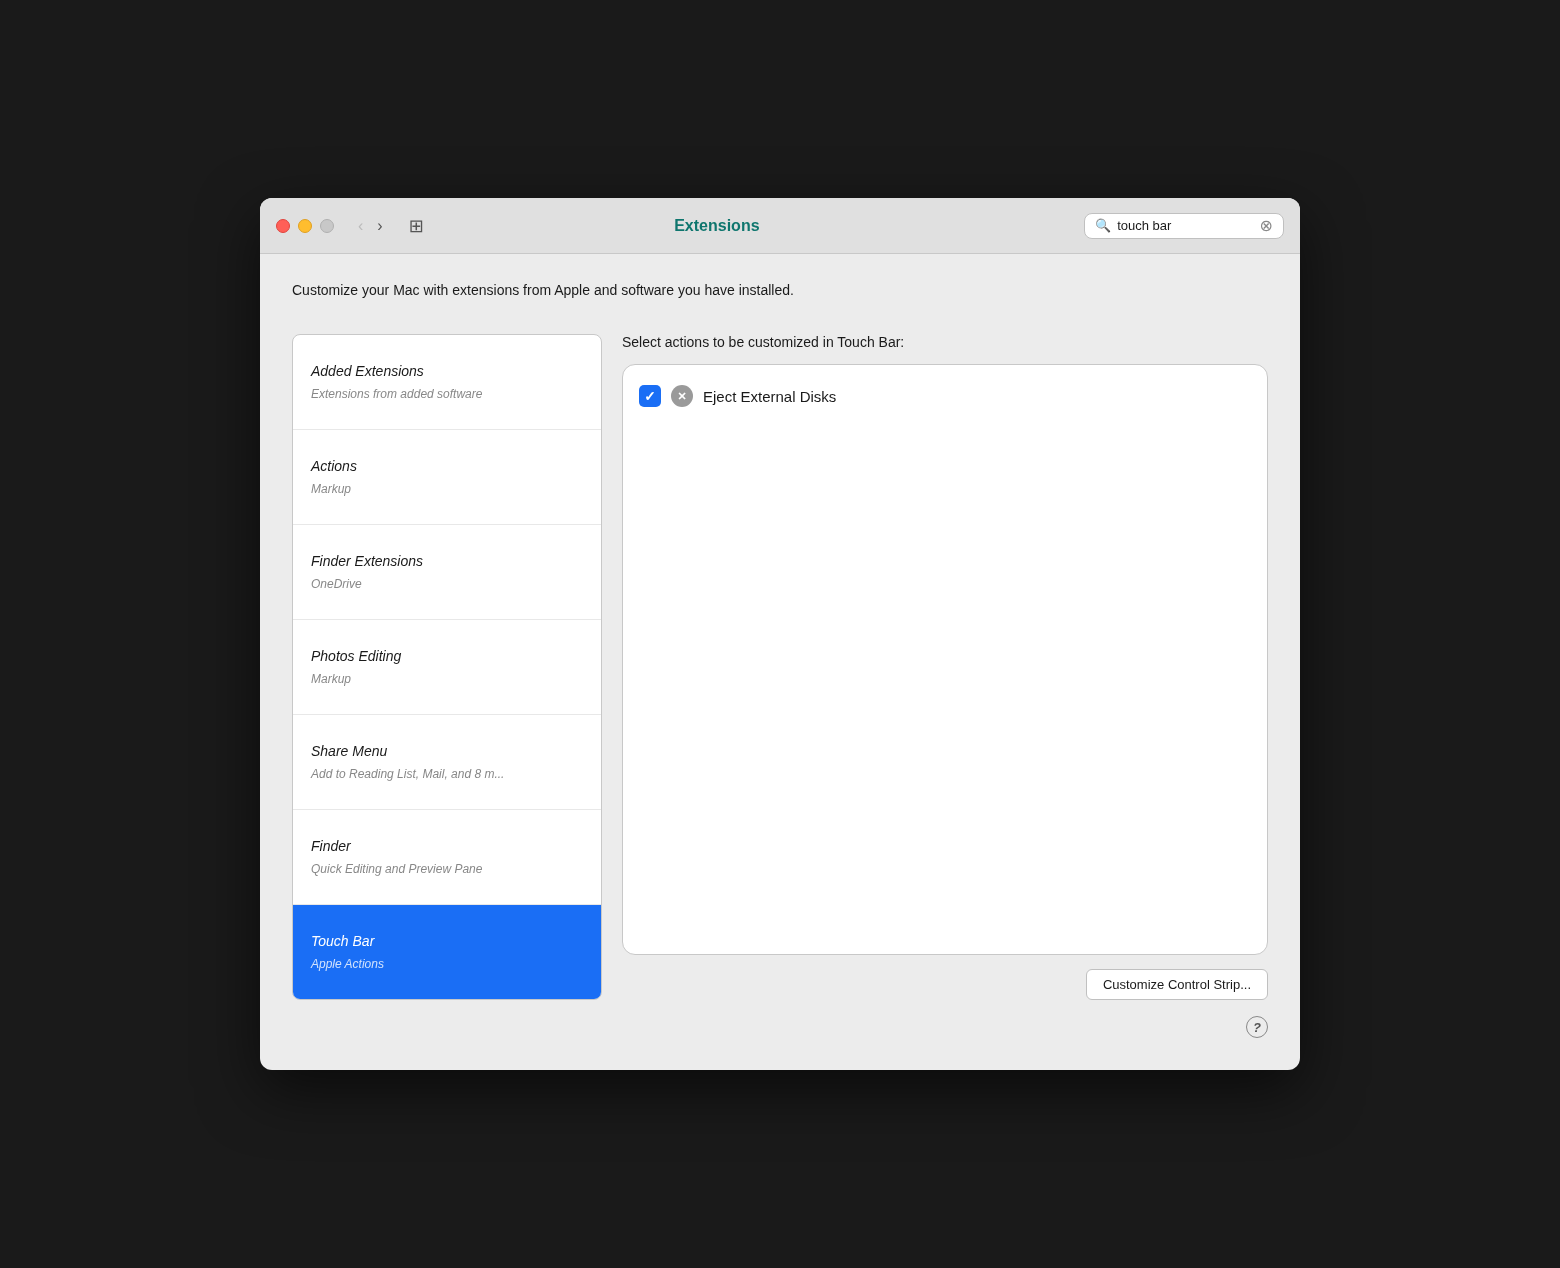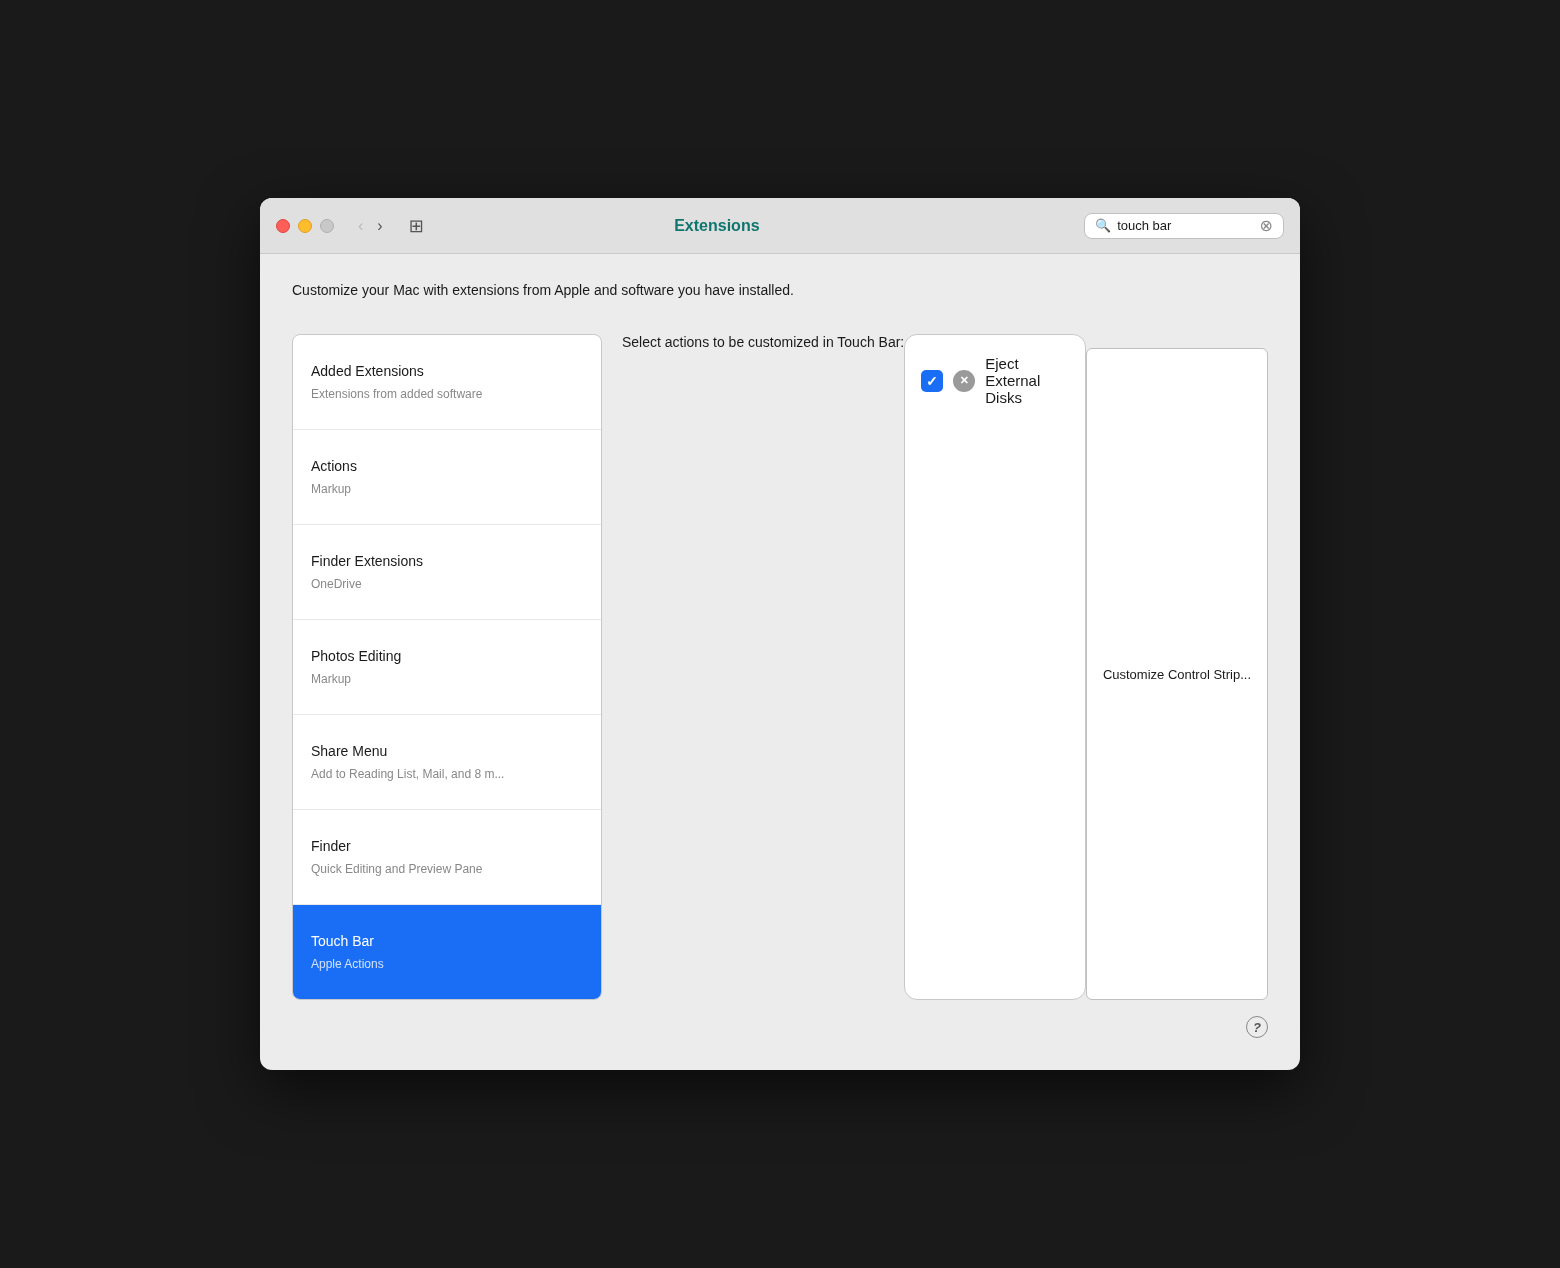--- a/index.html
+++ b/index.html
@@ -148,20 +148,21 @@
       border-radius: 8px;
       border: 1px solid #c8c8c8;
       overflow: hidden;
       flex-shrink: 0;
     }
 
     .sidebar-item {
       padding: 28px 18px;
       cursor: pointer;
       border-bottom: 1px solid #e8e8e8;
+      font-style: italic;
     }
 
     .sidebar-item:last-child {
       border-bottom: none;
     }
 
     .sidebar-item.active {
       background: #1a6ef5;
     }
 
@@ -183,21 +184,21 @@
 
     .sidebar-item.active .sidebar-item-subtitle {
       color: rgba(255,255,255,0.8);
     }
 
     
     .detail-panel {
       flex: 1;
       margin-left: 20px;
       display: flex;
-      flex-direction: row;
+      flex-direction: column;
     }
 
     .detail-header {
       font-size: 14px;
       color: #1a1a1a;
       margin-bottom: 14px;
     }
 
     .extension-list {
       background: white;
@@ -263,21 +264,21 @@
     .detail-footer {
       display: flex;
       justify-content: flex-end;
       margin-top: 14px;
     }
 
     .customize-btn {
       background: white;
       border: 1px solid #c0c0c0;
       border-radius: 6px;
-      padding: 16px 16px;
+      padding: 7px 16px;
       font-size: 13px;
       color: #1a1a1a;
       cursor: pointer;
     }
 
     .help-row {
       display: flex;
       justify-content: flex-end;
       margin-top: 16px;
     }

